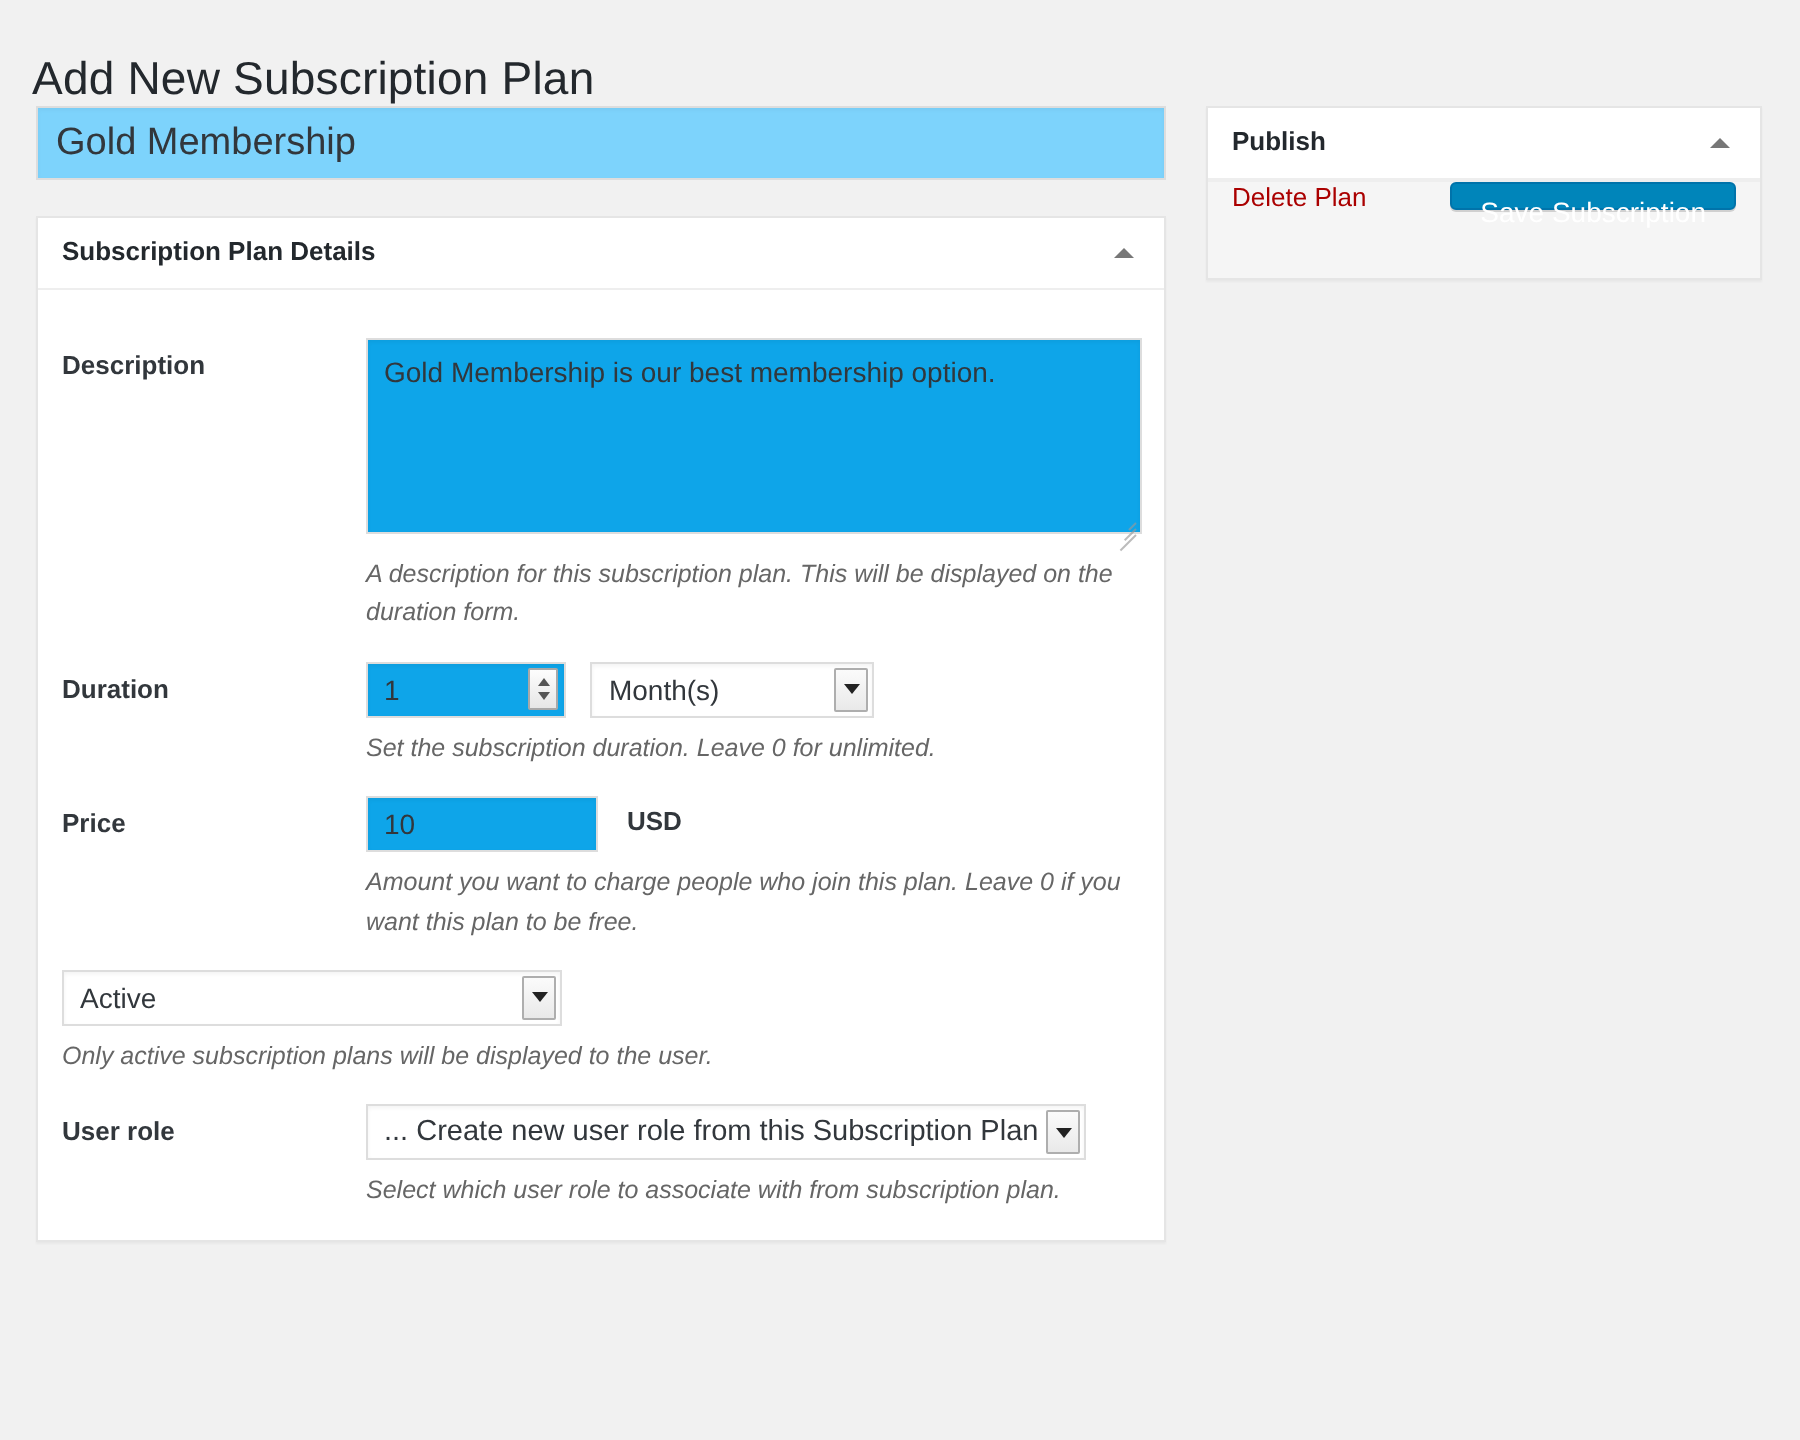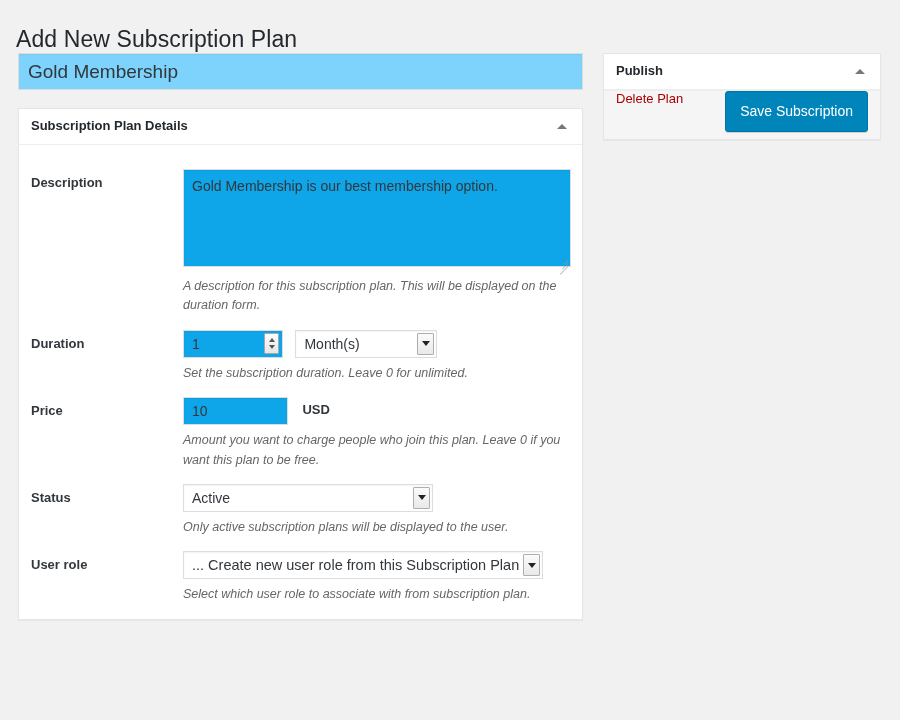--- a/index.html
+++ b/index.html
@@ -268,21 +268,21 @@
   }
   .btn-primary {
     background: #0085ba;
     border: 1px solid #0073aa;
     border-radius: 3px;
     color: #fff;
     font-family: "Liberation Sans", "DejaVu Sans", sans-serif;
     font-size: 14px;
     font-weight: 400;
     padding: 0 14px;
-    height: 41px;
+    height: 14px;
     line-height: 29px;
     cursor: pointer;
     box-shadow: 0 1px 0 rgba(0,0,0,0.15);
     white-space: nowrap;
   }
 </style>
 </head>
 <body>
 
 <div class="wrap">
@@ -334,28 +334,27 @@
                   <span class="cv"></span>
                 </span>
             </span>
             <div class="desc-note" style="max-width:420px">Set the subscription duration. Leave 0 for unlimited.</div>
           </div>
         </div>
 
         <div class="form-row">
           <div class="flabel">Price</div>
           <div class="ffield">
-            <input class="txt-input" type="text" style="width: 105px;" value="10">
+            <input class="txt-input" type="text" style="width: 116px;" value="10">
             <span class="unit-label">USD</span>
             <div class="desc-note">Amount you want to charge people who join this plan. Leave 0 if you want this plan to be free.</div>
           </div>
         </div>
 
         <div class="form-row">
-          <div class="flabel">Status</div>
           <div class="ffield">
             <span class="sel-wrap sel-status">
               <span class="sel-text">Active</span>
               <span class="sel-btn">
                   <span class="cv"></span>
                 </span>
             </span>
             <div class="desc-note" style="max-width:430px">Only active subscription plans will be displayed to the user.</div>
           </div>
         </div>

